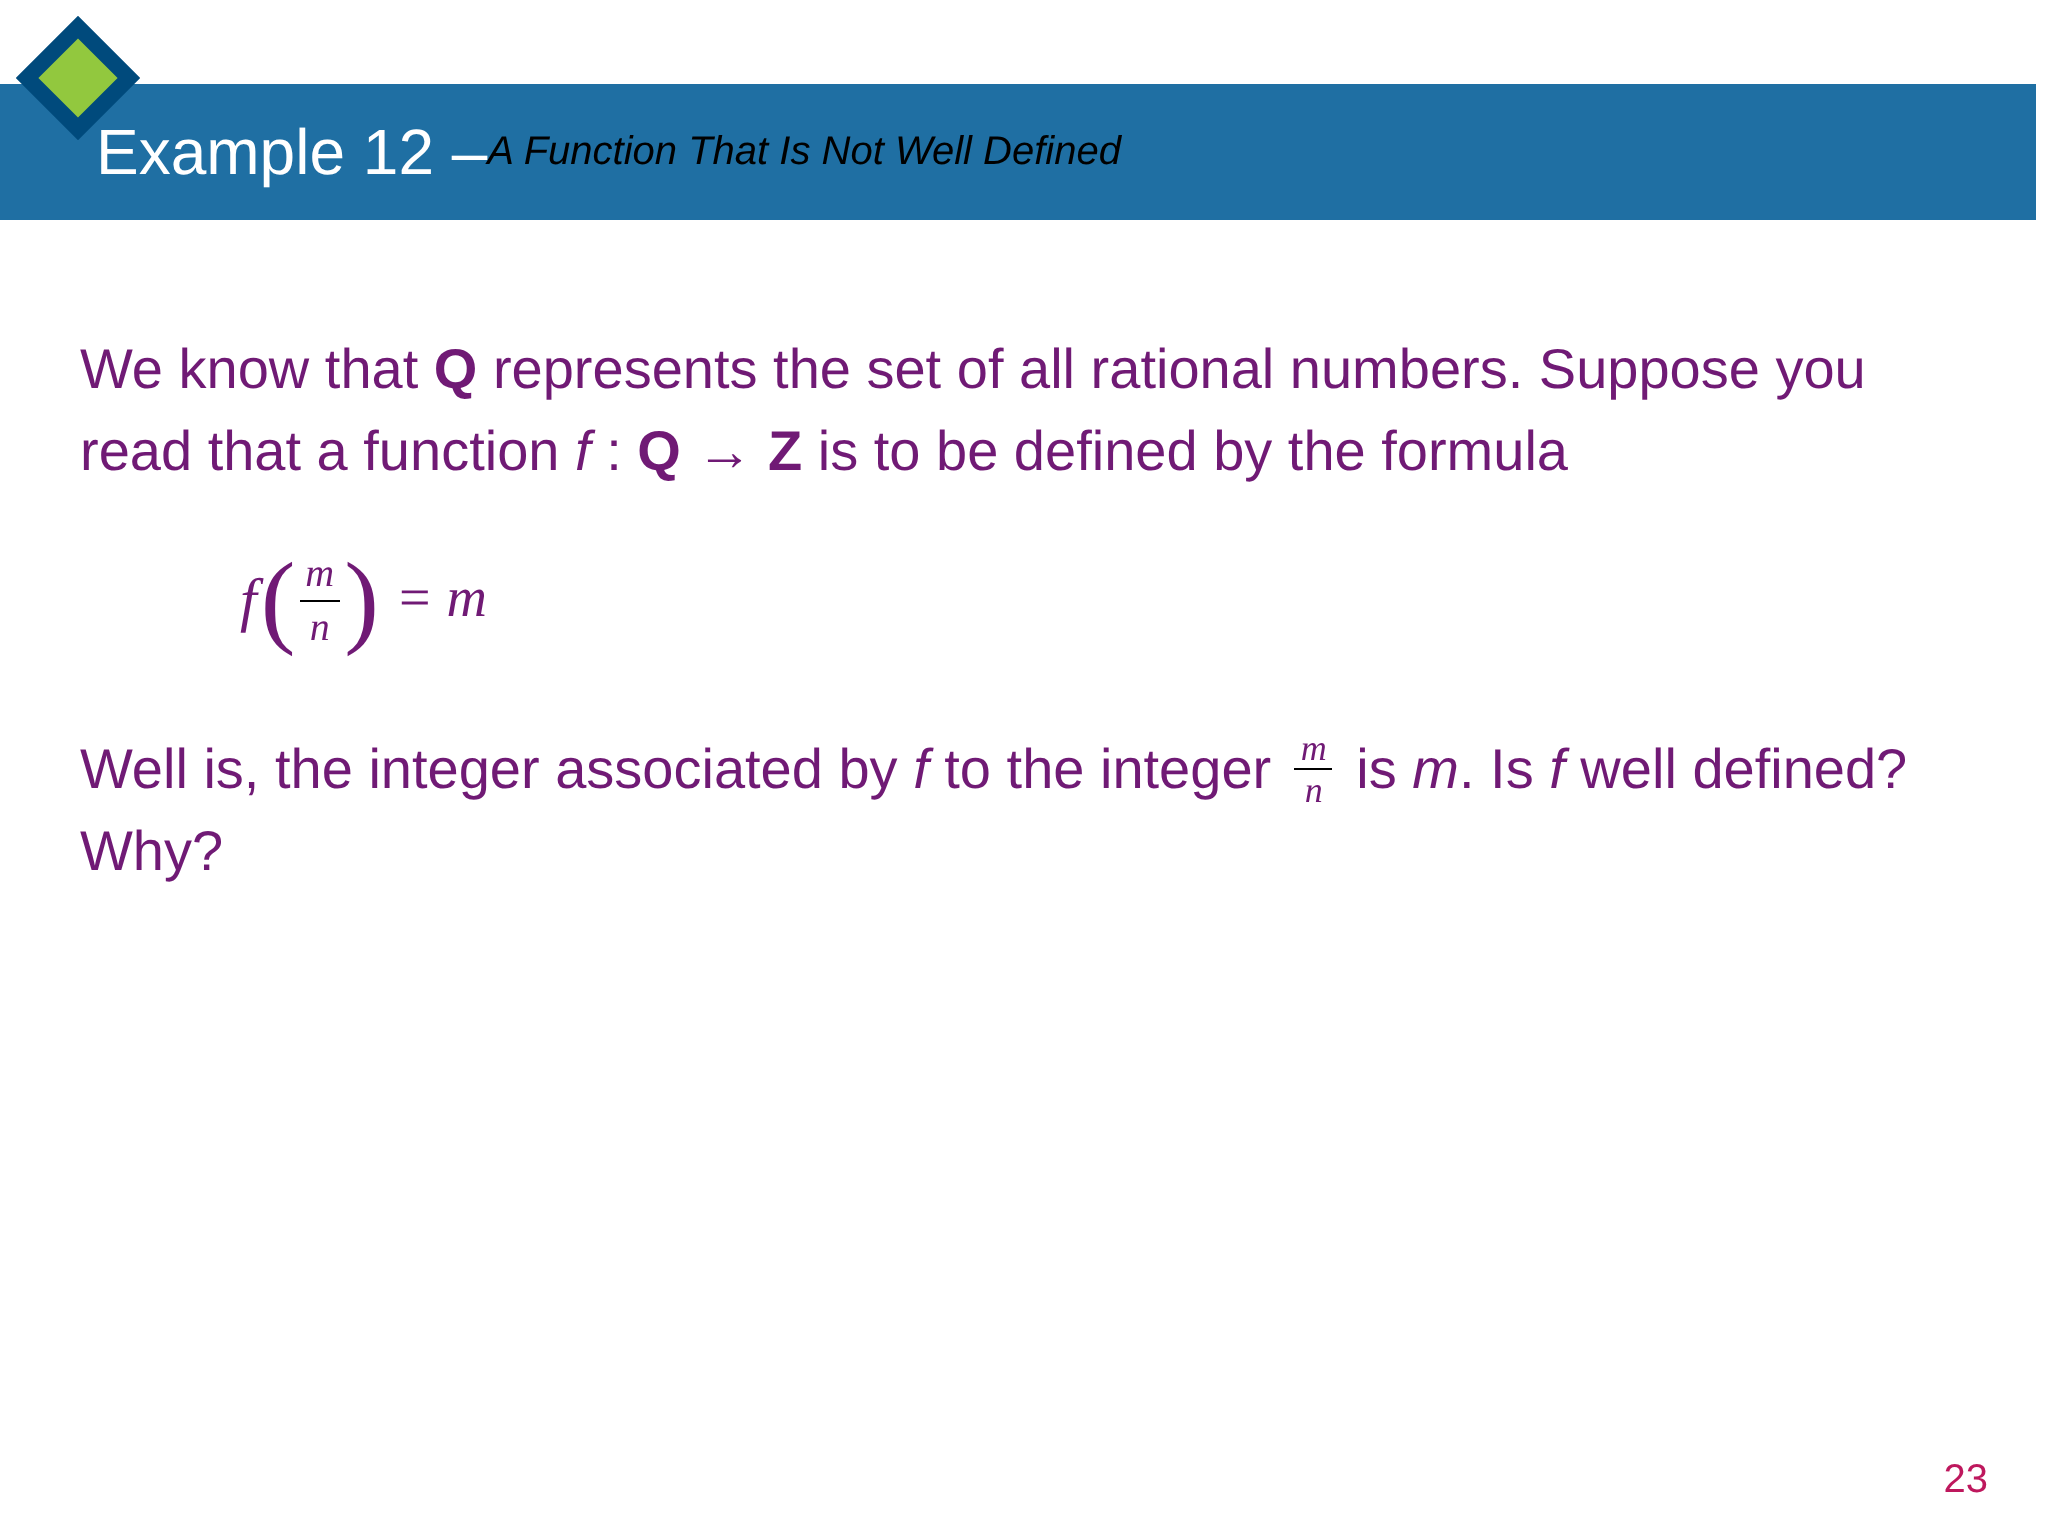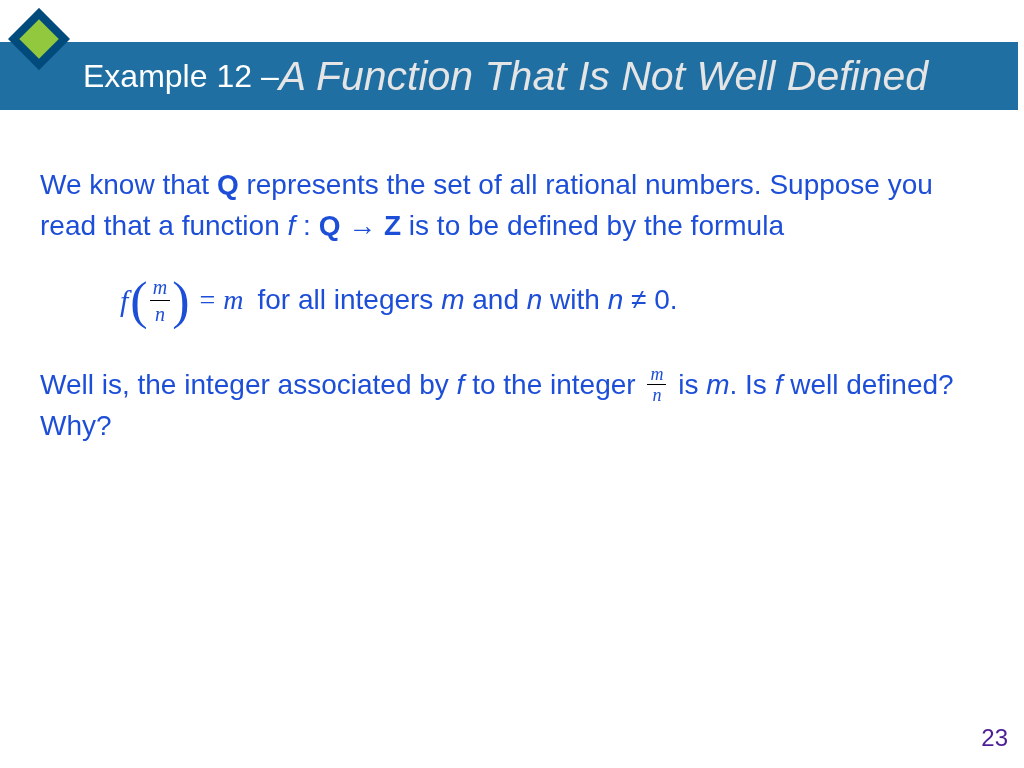--- a/index.html
+++ b/index.html
@@ -19,42 +19,41 @@
     height: 68px;
     background: #1f6fa3;
     display: flex;
     align-items: center;
     padding-left: 48px;
   }
   .header-bar .title-plain {
     color: #ffffff;
     font-size: 32px;
     font-weight: 400;
-    margin-left: 35px;
   }
   .header-bar .title-italic {
-    color: #e5e5e5;
-    font-size: 41px;
+    color: #000000;
+    font-size: 20px;
     font-style: italic;
     font-weight: 400;
   }
   .diamond {
     position: absolute;
     top: 8px;
     left: 8px;
     width: 62px;
     height: 62px;
     z-index: 2;
   }
   .content {
     position: absolute;
     top: 165px;
     left: 40px;
     right: 40px;
-    color: #1d4ed8;
+    color: #701a75;
     font-size: 28px;
     line-height: 1.45;
   }
   .para {
     margin-bottom: 30px;
   }
   .formula-row {
     display: flex;
     align-items: center;
     margin: 30px 0 40px 80px;
@@ -111,23 +110,23 @@
     font-size: 28px;
   }
   .cond-text {
     font-size: 28px;
   }
   .it { font-style: italic; }
   .bd { font-weight: bold; }
   .page-num {
     position: absolute;
     bottom: 16px;
-    right: 16px;
-    font-size: 24px;
-    color: #4c1d95;
+    right: 30px;
+    font-size: 20px;
+    color: #be185d;
   }
 </style>
 </head>
 <body>
 
 <div class="diamond">
   <svg width="62" height="62" viewBox="0 0 62 62">
     <rect x="13" y="13" width="36" height="36" fill="#92c83e" stroke="#004a7c" stroke-width="8" transform="rotate(45 31 31)"></rect>
   </svg>
 </div>
@@ -148,23 +147,20 @@
       <span class="f-f">f</span>
       <span class="paren">(</span>
       <span class="frac">
         <span class="num">m</span>
         <span class="den">n</span>
       </span>
       <span class="paren">)</span>
       <span class="eq">=</span>
       <span class="rhs">m</span>
     </span>
-    <span class="cond-text">
-      <span>for all integers </span><span class="it">m</span><span> and </span><span class="it">n</span><span> with </span><span class="it">n</span><span> ≠ </span><span>0.</span>
-    </span>
   </div>
 
   <div class="para">
     <span>Well is, the integer associated by </span><span class="it">f</span><span> to the integer </span><span class="frac-inline">
         <span class="num">m</span>
         <span class="den">n</span>
       </span><span> is </span><span class="it">m</span><span>. Is </span><span class="it">f</span><span> well defined? Why?</span>
   </div>
 
 </div>

